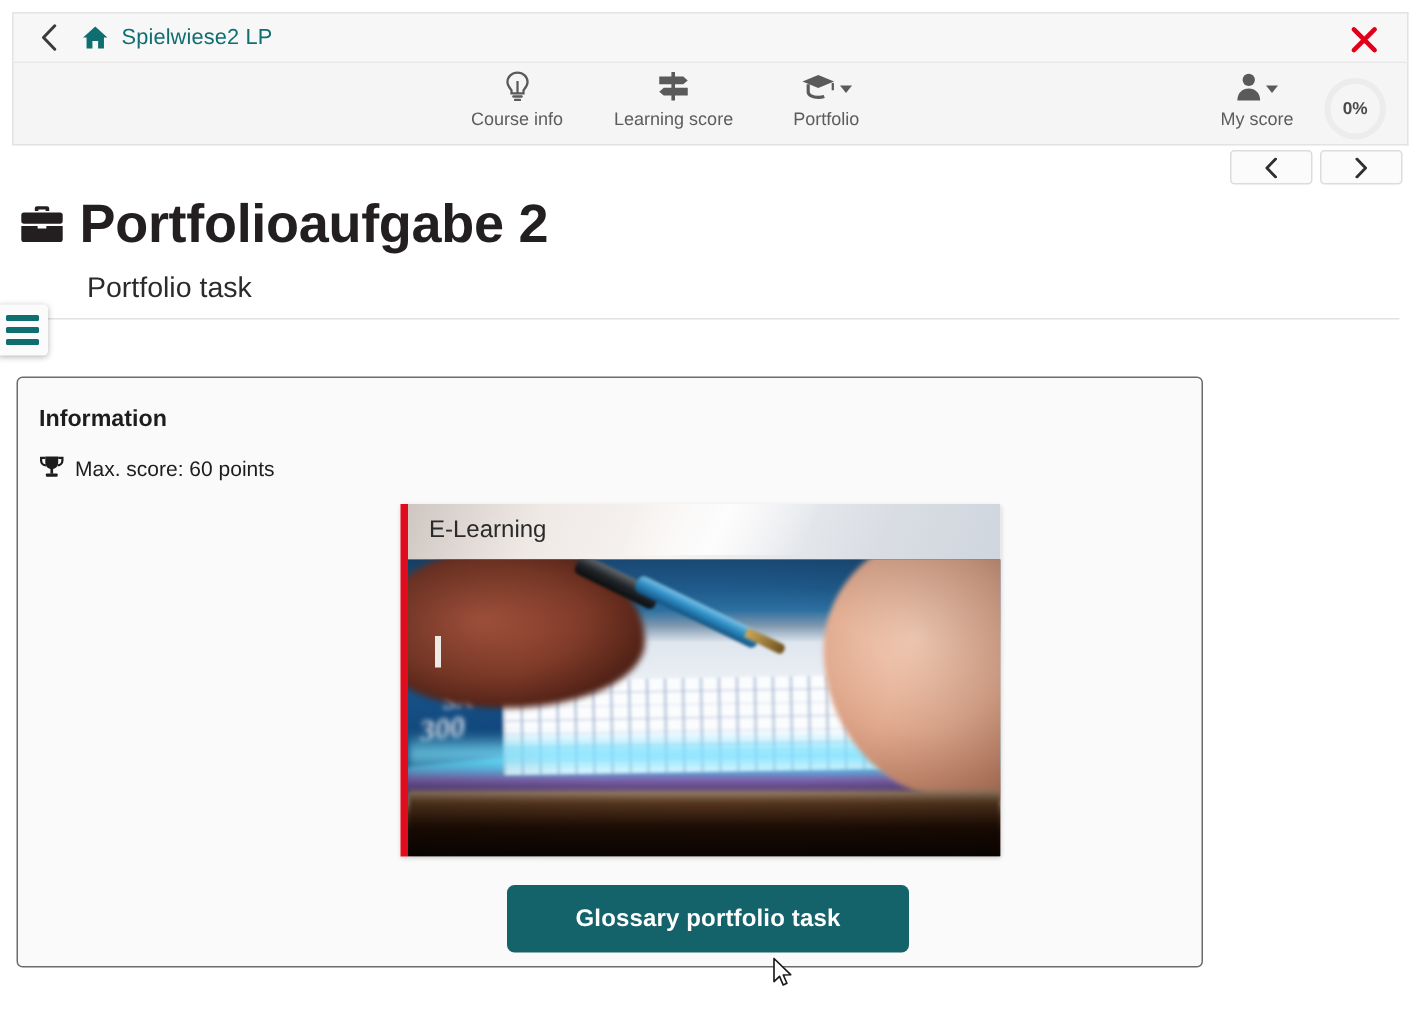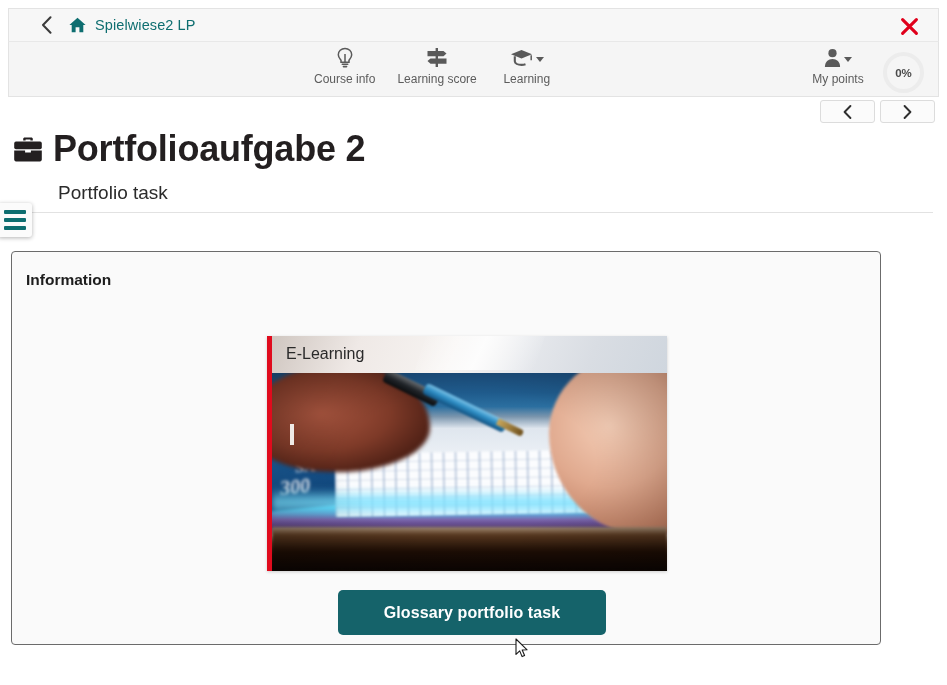--- a/index.html
+++ b/index.html
@@ -22,21 +22,21 @@
   
   .topbar {
     position: absolute;
     left: 8px; top: 8px;
     width: 931px; height: 33px;
     background: #f7f7f7;
     border: 1px solid #e3e3e3;
     border-bottom: none;
     display: flex;
     align-items: center;
-    padding: 0 26px;
+    padding: 0 12px;
   }
   .back-chevron {
     width: 22px; height: 24px;
     display: flex; align-items: center; justify-content: center;
     cursor: pointer;
   }
   .back-chevron svg { display: block; }
   .home-icon {
     margin-left: 12px;
     display: flex; align-items: center;
@@ -65,21 +65,21 @@
     width: 931px; height: 56px;
     background: #f5f5f5;
     border: 1px solid #e3e3e3;
     border-top: 1px solid #e8e8e8;
   }
   .tool-group-center {
     position: absolute;
     left: 305px; top: 4px;
     display: flex;
     align-items: flex-start;
-    gap: 22px;
+    gap: 34px;
   }
   .tool-item {
     display: flex;
     flex-direction: column;
     align-items: center;
     cursor: pointer;
     min-width: 56px;
   }
   .tool-icon {
     height: 23px;
@@ -201,21 +201,21 @@
     display: block;
     width: 22px; height: 4px;
     background: #0e6e70;
     border-radius: 1px;
   }
 
   
   .info-panel {
     position: absolute;
     left: 11px; top: 251px;
-    width: 870px; height: 394px;
+    width: 791px; height: 394px;
     background: #fafafa;
     border: 1px solid #6b6b6b;
     border-radius: 4px;
   }
   .info-heading {
     position: absolute;
     left: 14px; top: 19px;
     font-size: 15.5px;
     font-weight: bold;
     color: #1d1d1d;
@@ -483,35 +483,35 @@
 
       <div class="tool-item glossary">
         <span class="tool-icon">
           <svg width="23" height="19" viewBox="0 0 23 19" aria-hidden="true">
             <path d="M11.5 2.0 L22 6.3 L11.5 10.6 L1 6.3 Z" fill="#5a5a5a"></path>
             <path d="M4.8 8.2 L4.8 13.3 C4.8 15.4 7.8 16.9 11.5 16.9 C13.0 16.9 14.4 16.7 15.5 16.3" fill="none" stroke="#5a5a5a" stroke-width="2.1"></path>
             <path d="M21.2 7.3 L21.2 12.2" stroke="#5a5a5a" stroke-width="1.5"></path>
           </svg>
           <i class="caret"></i>
         </span>
-        <span class="tool-label">Learning</span>
+        <span class="tool-label">Portfolio</span>
       </div>
 
     </div>
 
     <div class="tool-group-right">
       <div class="tool-item">
         <span class="tool-icon">
           <svg width="17" height="20" viewBox="0 0 17 20" aria-hidden="true">
             <circle cx="8.5" cy="5.2" r="4.1" fill="#5a5a5a"></circle>
             <path d="M0.9 19 C0.9 13.9 4.3 11.0 8.5 11.0 C12.7 11.0 16.1 13.9 16.1 19 Z" fill="#5a5a5a"></path>
           </svg>
           <i class="caret"></i>
         </span>
-        <span class="tool-label">My points</span>
+        <span class="tool-label">My score</span>
       </div>
     </div>
 
     <div class="progress-ring">
       <span>0%</span>
     </div>
   </div>
 
   <div class="pager">
     <div class="pager-btn">
@@ -542,20 +542,32 @@
   <div class="hamburger">
     <i></i>
     <i></i>
     <i></i>
   </div>
 
   <div class="info-panel">
 
     <div class="info-heading">Information</div>
 
+    <div class="score-row">
+      <span class="trophy-icon">
+        <svg width="17" height="17" viewBox="0 0 17 17" aria-hidden="true">
+          <path d="M4.2 1.3 L12.8 1.3 L12.8 5.2 C12.8 7.8 11.0 9.8 8.5 9.8 C6.0 9.8 4.2 7.8 4.2 5.2 Z" fill="#1d1d1d"></path>
+          <path d="M4.2 2.3 L1.4 2.3 L1.4 4.0 C1.4 6.0 2.9 7.2 4.6 7.2" fill="none" stroke="#1d1d1d" stroke-width="1.5"></path>
+          <path d="M12.8 2.3 L15.6 2.3 L15.6 4.0 C15.6 6.0 14.1 7.2 12.4 7.2" fill="none" stroke="#1d1d1d" stroke-width="1.5"></path>
+          <rect x="7.6" y="9.5" width="1.8" height="3.3" fill="#1d1d1d"></rect>
+          <rect x="4.6" y="12.6" width="7.8" height="2.2" rx="0.6" fill="#1d1d1d"></rect>
+        </svg>
+      </span>
+      <span class="score-text">Max. score: 60 points</span>
+    </div>
 
     <div class="media-card">
       <div class="media-head">
         <span class="media-head-label">E-Learning</span>
       </div>
       <div class="media-photo">
         <div class="ph-bg"></div>
         <div class="ph-card-blue"></div>
         <div class="ph-paper"></div>
         <div class="ph-glow"></div>

